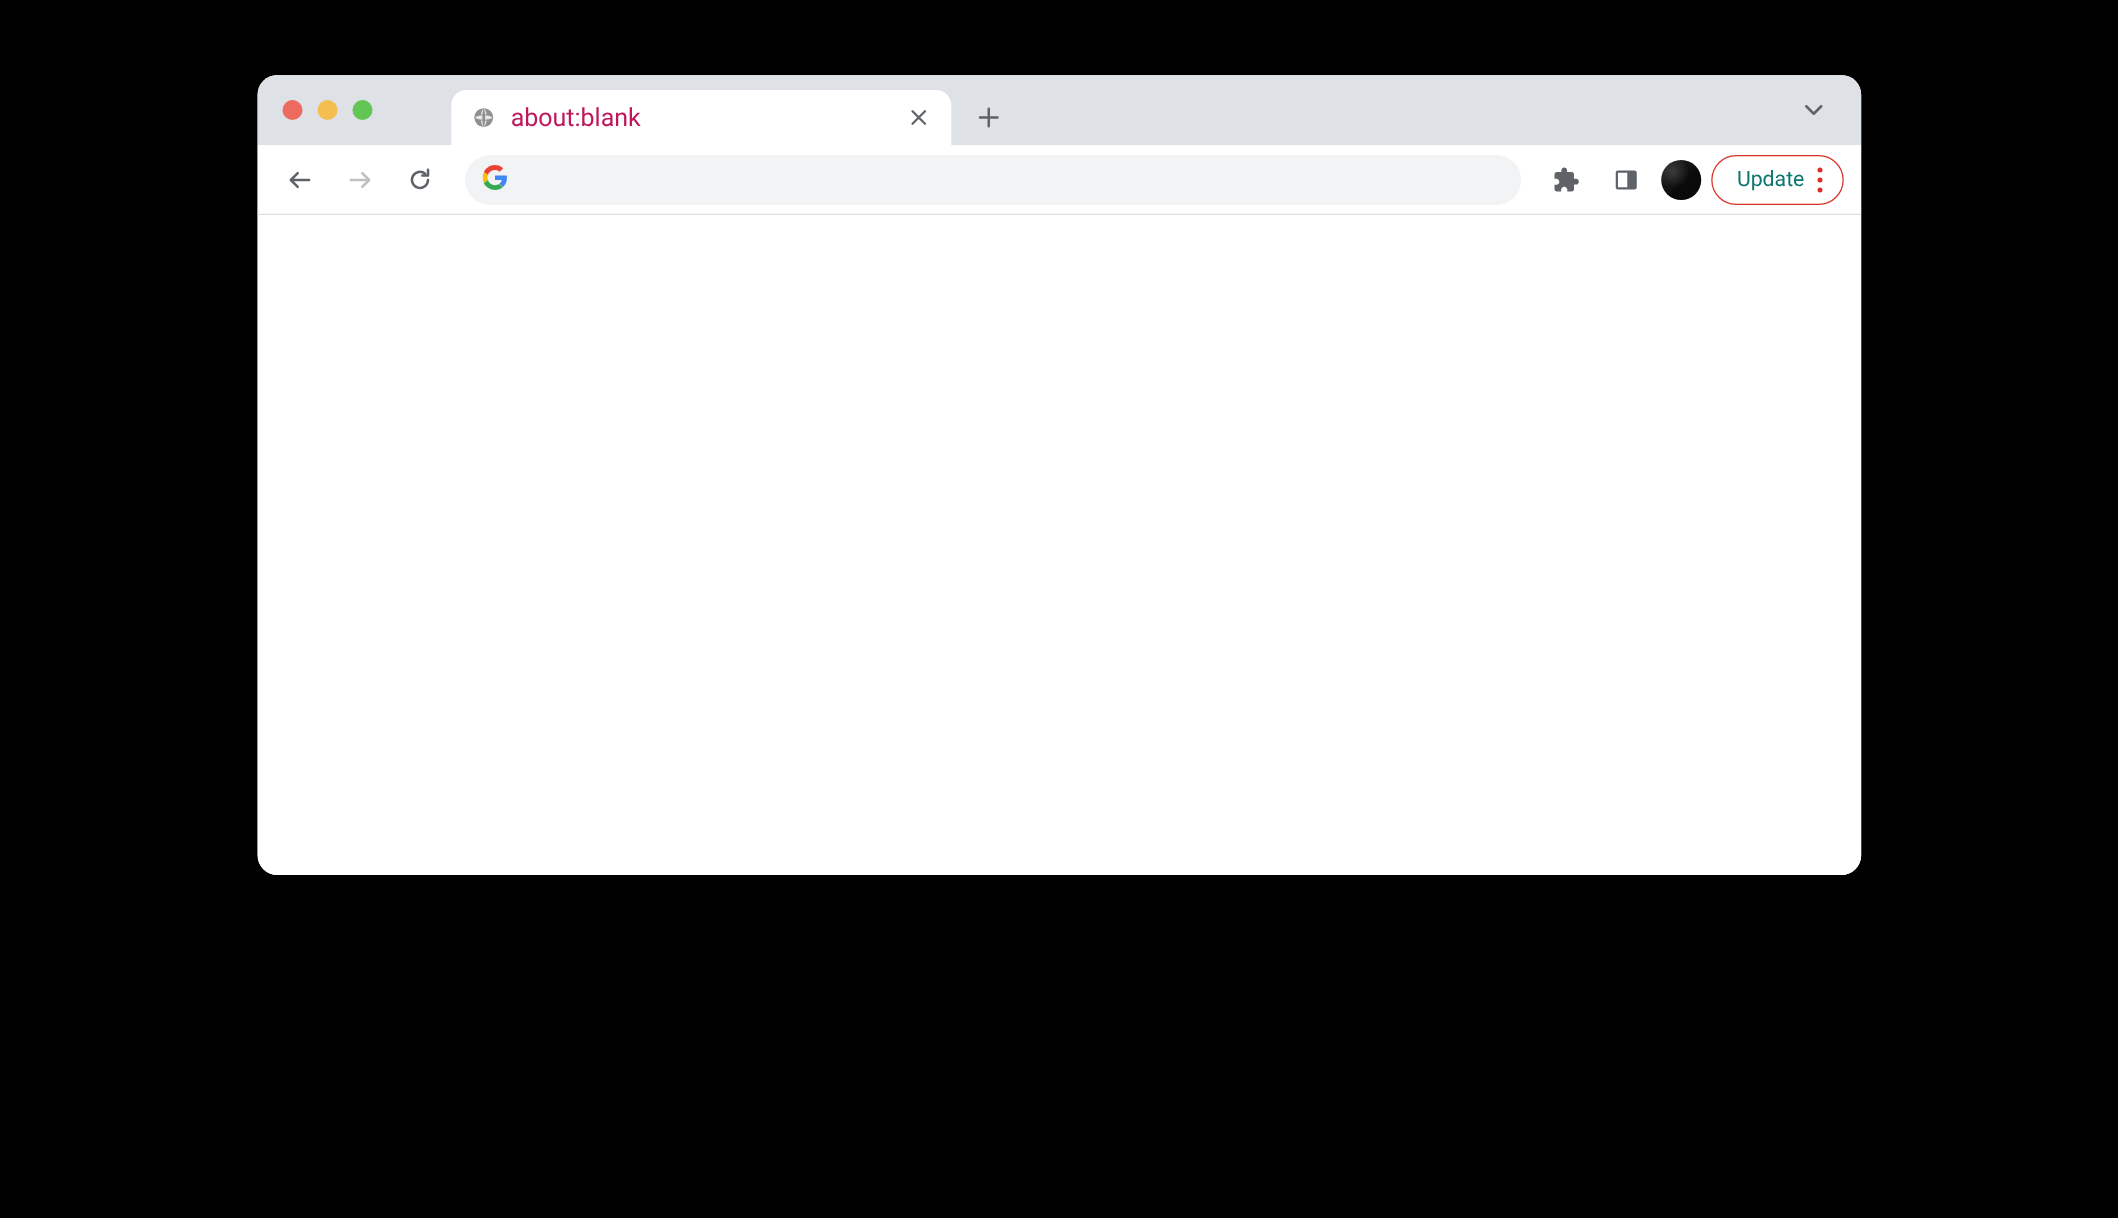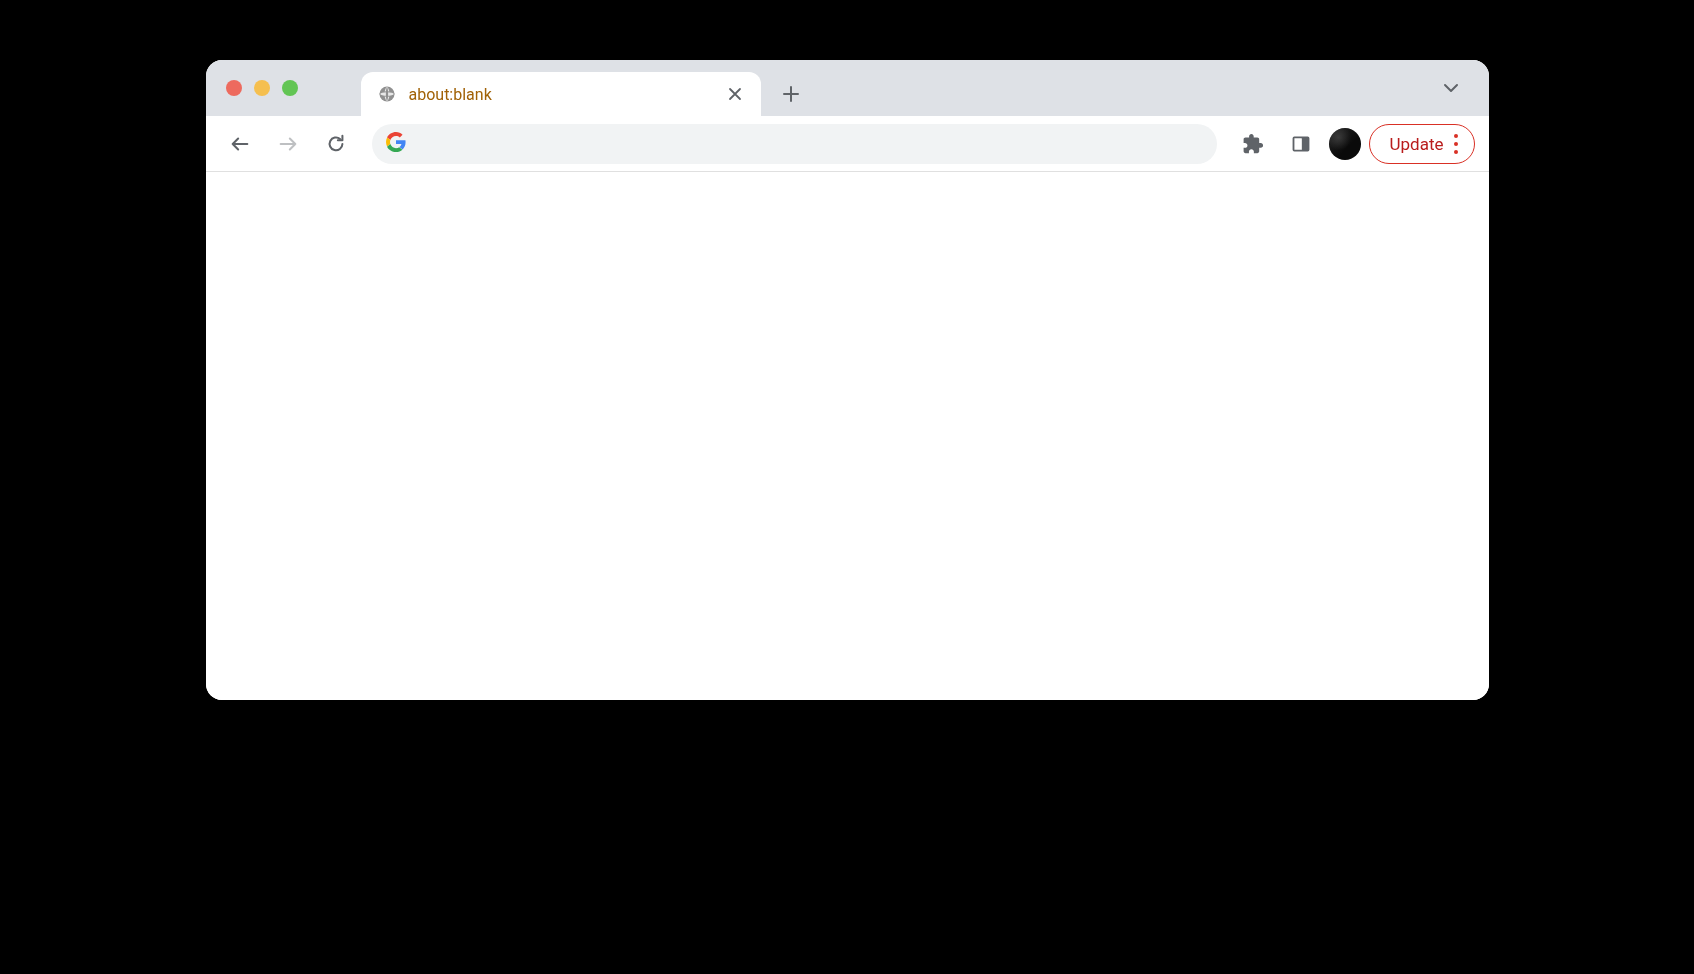--- a/index.html
+++ b/index.html
@@ -72,22 +72,22 @@
     }
     .tab-favicon {
       width: 20px;
       height: 20px;
       display: flex;
       align-items: center;
       justify-content: center;
     }
     .tab-title {
       flex: 1;
-      font-size: 16px;
-      color: #a16207;
+      font-size: 20px;
+      color: #be185d;
       white-space: nowrap;
       overflow: hidden;
       text-overflow: ellipsis;
     }
     .tab-close {
       width: 20px;
       height: 20px;
       display: flex;
       align-items: center;
       justify-content: center;
@@ -189,21 +189,21 @@
                   linear-gradient(135deg, rgba(80,80,80,0.4) 0%, transparent 60%);
     }
     .update-btn {
       display: flex;
       align-items: center;
       gap: 10px;
       height: 40px;
       padding: 0 16px 0 20px;
       border: 1.5px solid #d93025;
       border-radius: 20px;
-      color: #b91c1c;
+      color: #0f766e;
       font-size: 17px;
       cursor: pointer;
       background: #fff;
     }
     .update-dots {
       display: flex;
       flex-direction: column;
       gap: 4px;
       justify-content: center;
     }

